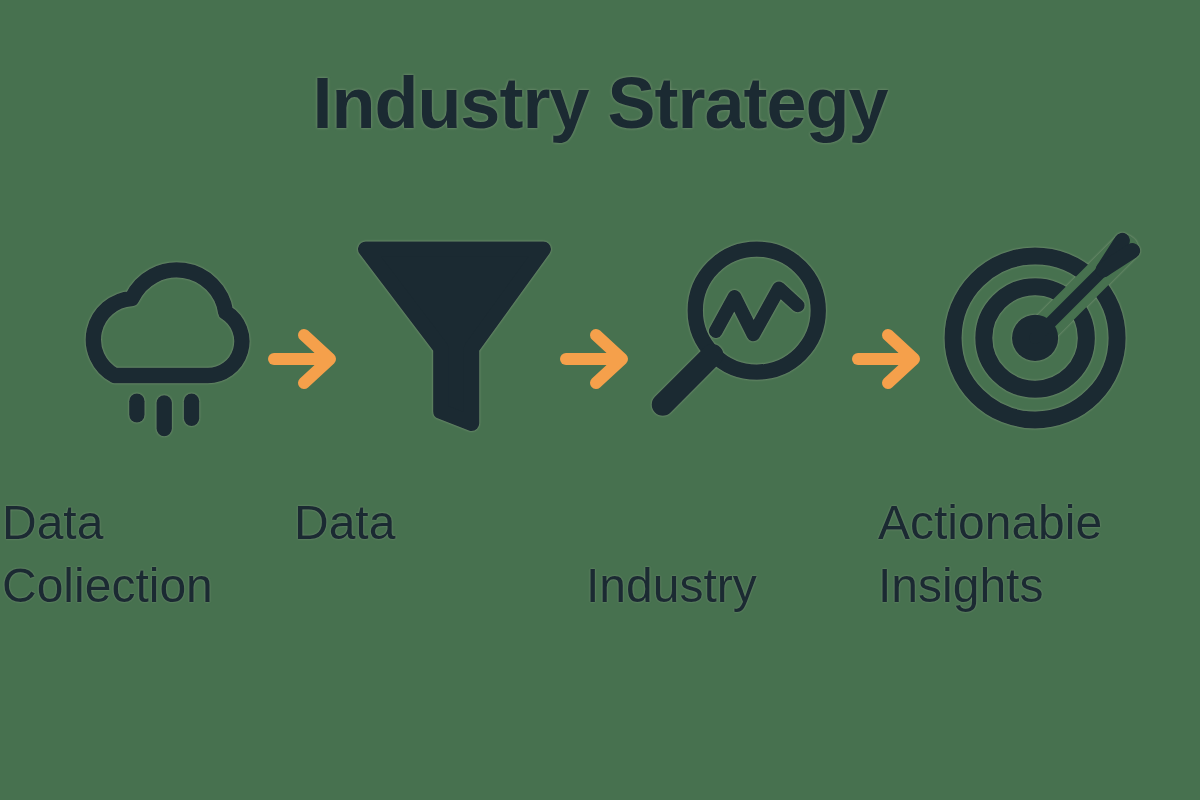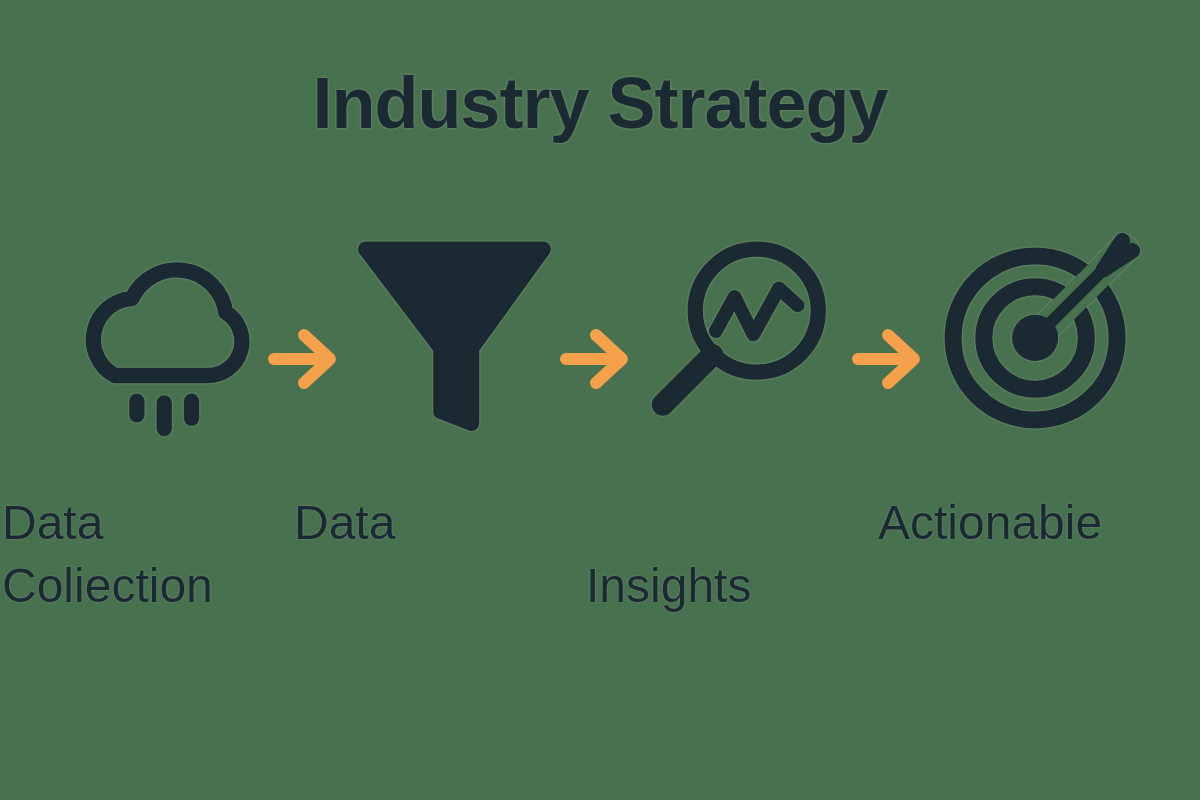--- a/index.html
+++ b/index.html
@@ -90,21 +90,21 @@
     </div>
 
     <div class="stage">
       <svg class="stage-icon" viewBox="0 0 120 120" fill="none" stroke="currentColor">
         <circle cx="66" cy="46" r="36" stroke-width="9"></circle>
         <polyline points="42,58 53,38 64,60 79,33 90,43" stroke-width="8" stroke-linecap="round" stroke-linejoin="round"></polyline>
         <line x1="40" y1="72" x2="11" y2="101" stroke-width="13" stroke-linecap="round"></line>
       </svg>
       <div class="stage-label">
         <br>
-        <span>Insights</span>
+        <span>Industry</span>
       </div>
     </div>
 
     <div class="arrow-cell">
       <svg viewBox="0 0 80 64" fill="none" stroke="currentColor">
         <line x1="6" y1="32" x2="52" y2="32" stroke-width="12" stroke-linecap="round"></line>
         <polyline points="36,8 62,32 36,56" stroke-width="12" stroke-linecap="round" stroke-linejoin="round"></polyline>
       </svg>
     </div>
 
@@ -113,17 +113,18 @@
         <circle cx="58" cy="62" r="48" stroke-width="10"></circle>
         <circle cx="58" cy="62" r="30" stroke-width="10"></circle>
         <line x1="58" y1="62" x2="110" y2="10" style="stroke:var(--bg,#47714F)" stroke-width="17" stroke-linecap="round"></line>
         <circle cx="58" cy="62" r="13.5" fill="currentColor" stroke="none"></circle>
         <line x1="58" y1="62" x2="100" y2="20" stroke-width="7" stroke-linecap="round"></line>
         <line x1="98" y1="22" x2="109" y2="5" stroke-width="9" stroke-linecap="round"></line>
         <line x1="98" y1="22" x2="115" y2="11" stroke-width="9" stroke-linecap="round"></line>
       </svg>
       <div class="stage-label">
         <span>Actionabie</span><br>
+        <span>Insights</span>
       </div>
     </div>
 
   </div>
 </div>
 
 </body></html>

